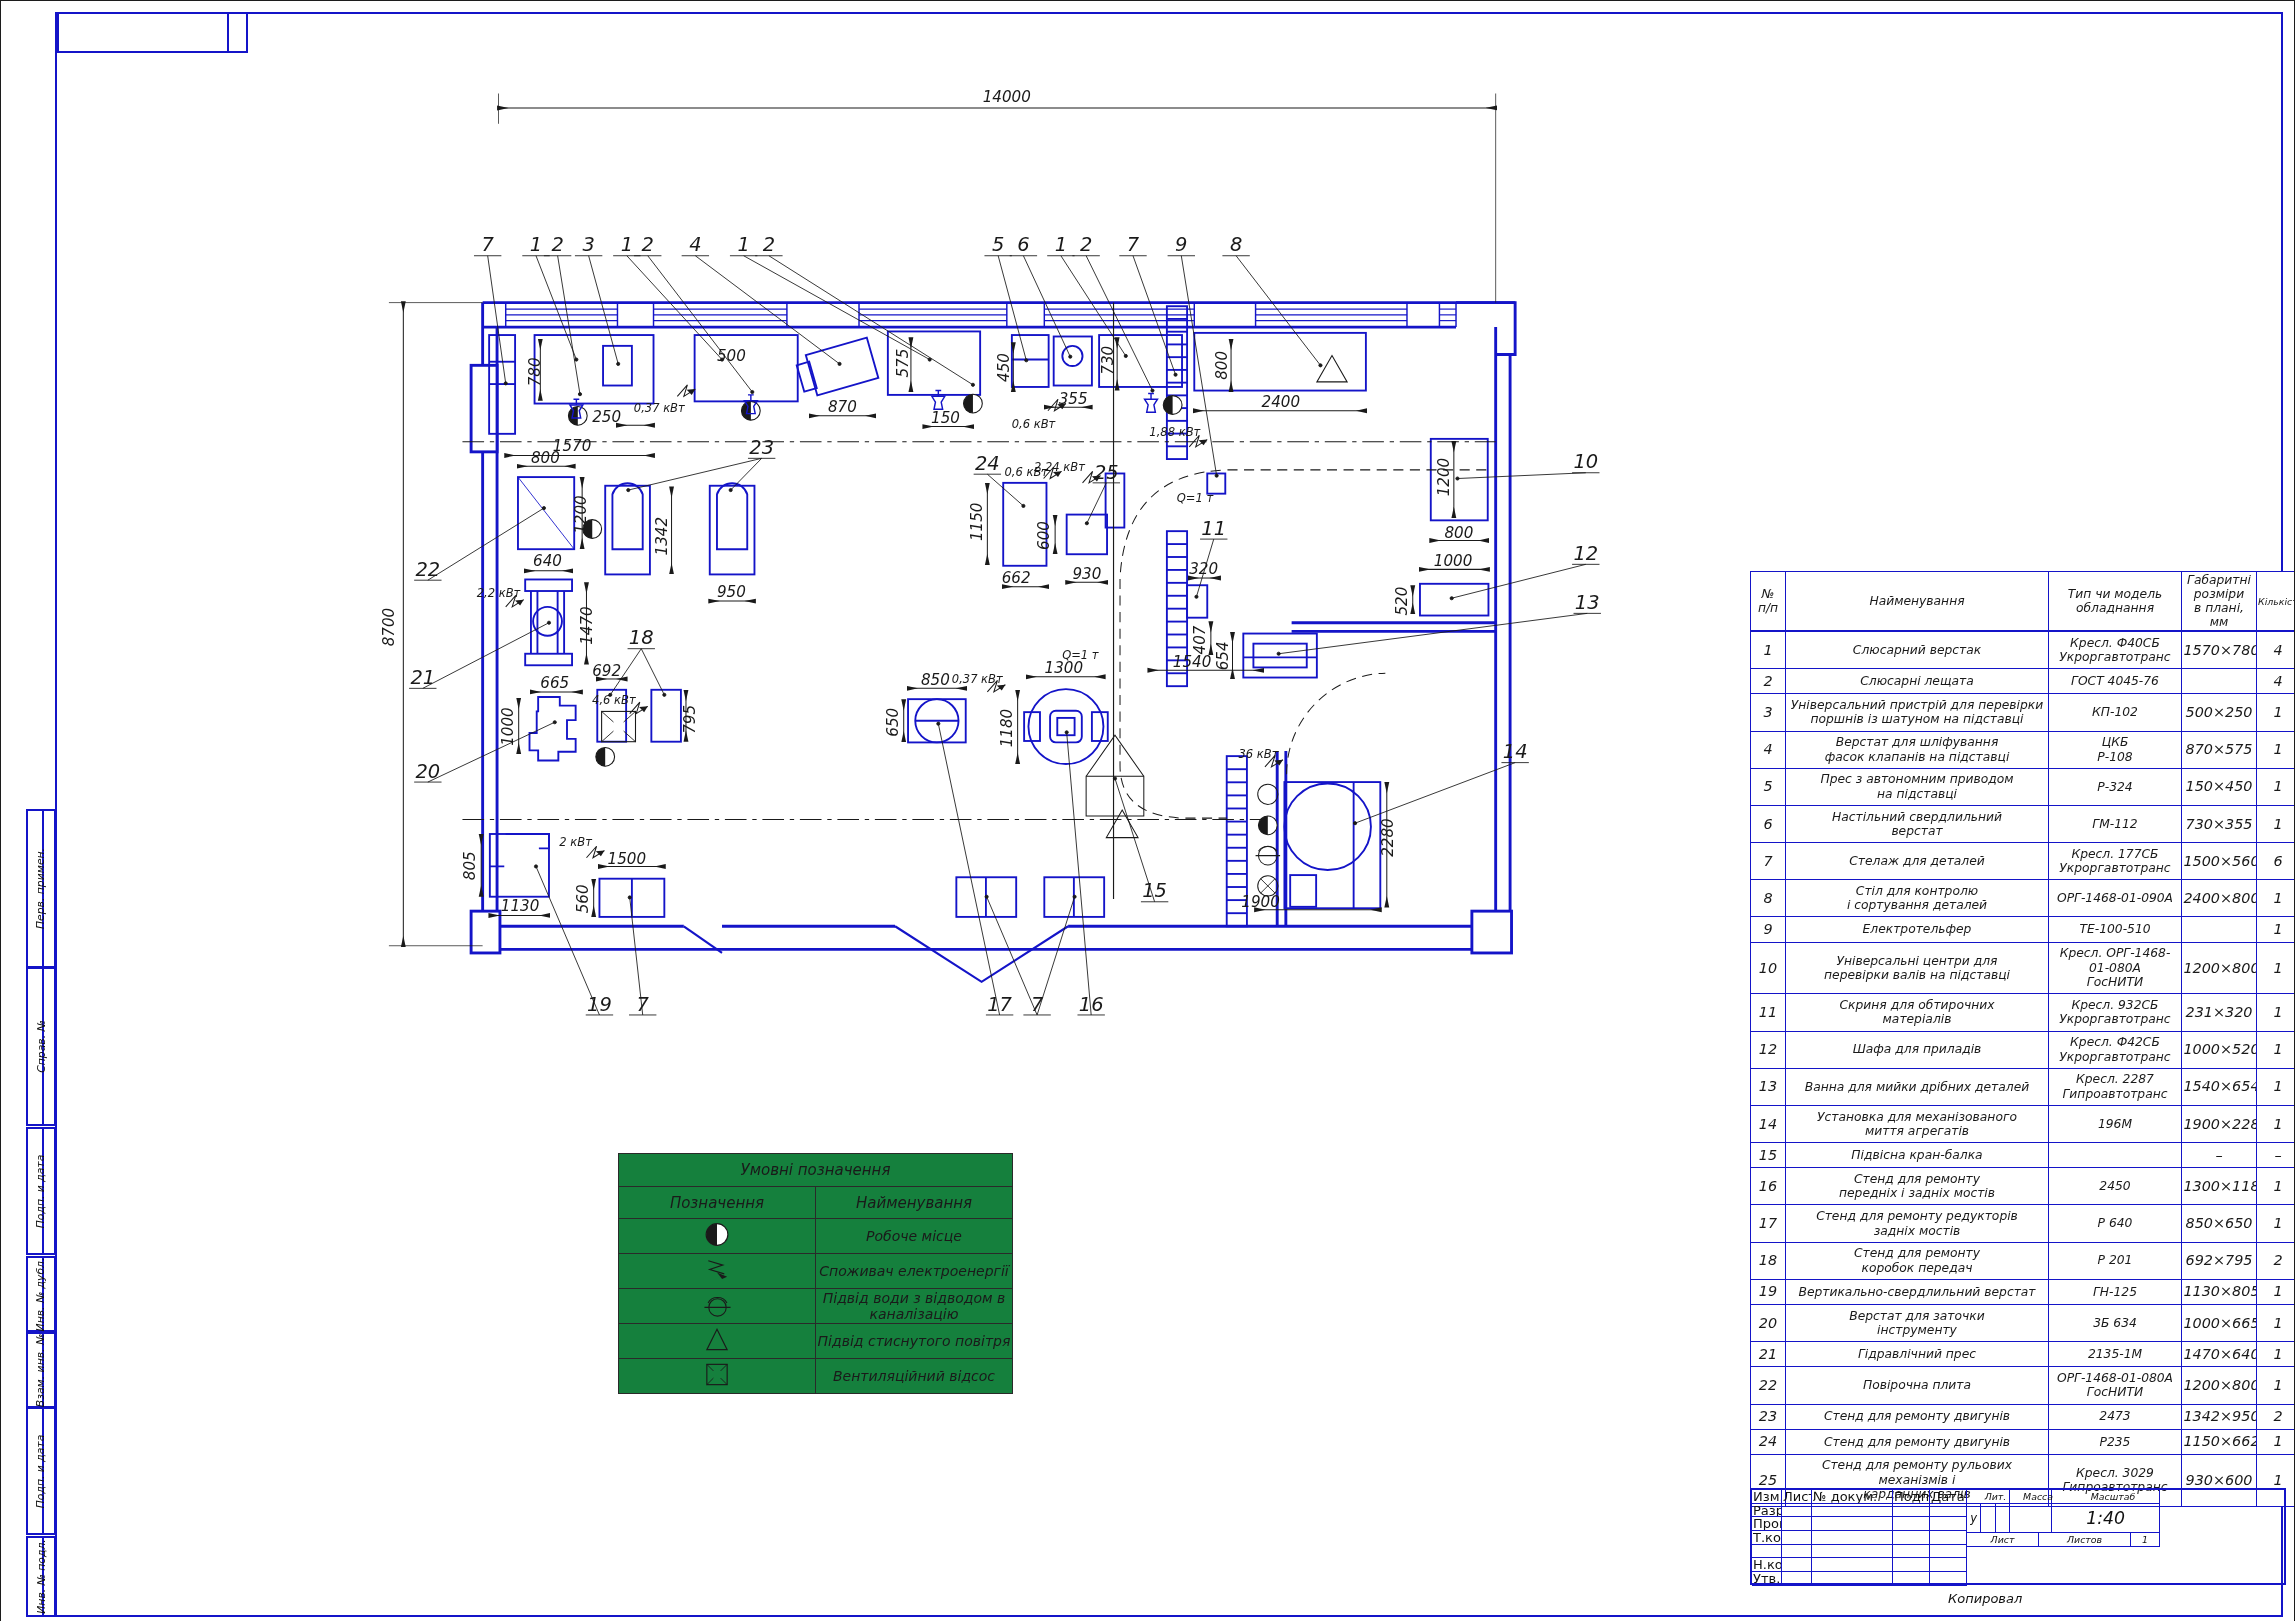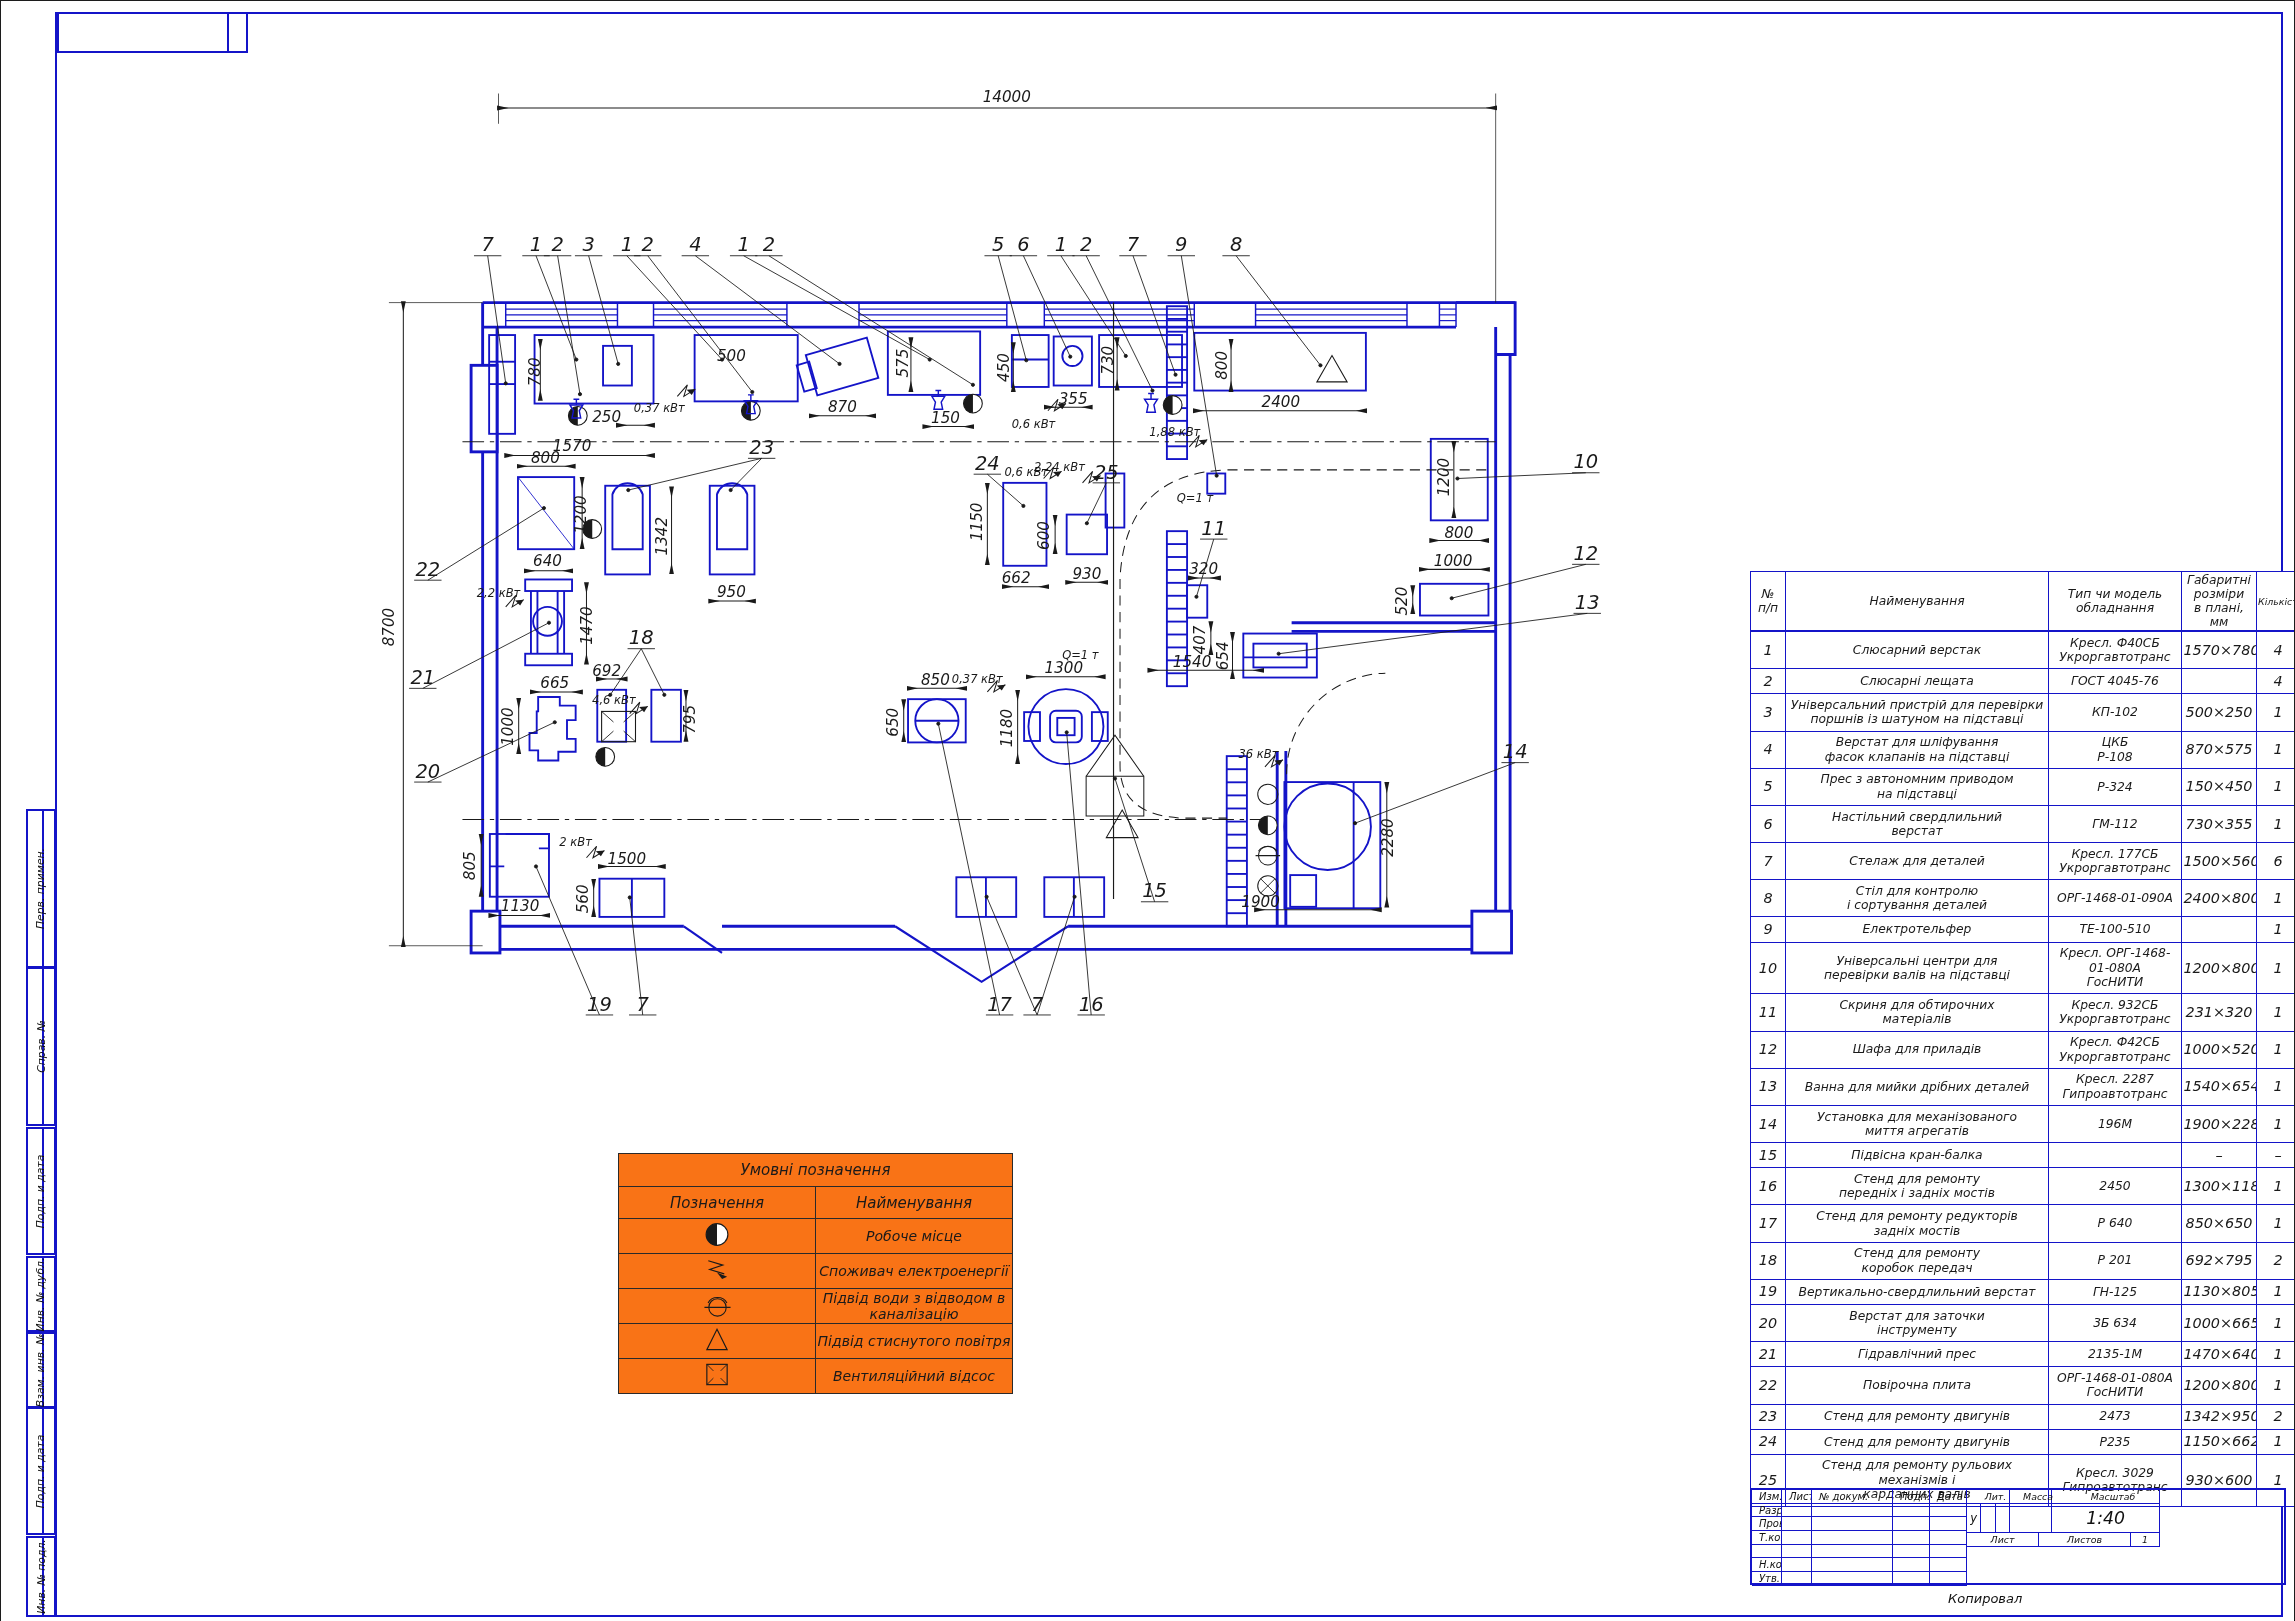--- a/index.html
+++ b/index.html
@@ -17,34 +17,34 @@
   .eqtab{position:absolute;left:1749px;top:570px;width:536px;background:#fff;}
   .eqtab table{width:100%;table-layout:fixed;}
   .eqtab th,.eqtab td{border:1.4px solid #1414c8;color:#1a1a1a;font-style:italic;
       text-align:center;vertical-align:middle;white-space:pre-line;overflow:hidden;}
   .eqtab thead th{font-size:12.3px;font-weight:normal;height:45px;border-bottom:2.9px solid #1414c8;}
   .eqtab td{font-size:12.3px;line-height:1.18;padding:3.6px 1.4px;}
   .eqtab .c0{width:32px;} .eqtab .c1{width:260px;} .eqtab .c2{width:130px;}
   .eqtab .c3{width:72px;} .eqtab .c4{width:40px;font-size:9.4px;}
   .eqtab td.num{font-size:14.4px;}
   
-  .legend{position:absolute;left:617px;top:1152px;width:395px;background:#f97316;}
+  .legend{position:absolute;left:617px;top:1152px;width:395px;background:#15803d;}
   .legend table{width:100%;table-layout:fixed;}
   .legend th,.legend td{border:1.4px solid #2a2a2a;color:#1a1a1a;font-style:italic;font-weight:normal;
       text-align:center;vertical-align:middle;}
   .legend .t{font-size:15px;height:30px;}
   .legend .h{font-size:15px;height:29px;}
   .legend td{height:31px;font-size:14px;}
   .legend .sc{width:110px;}
   
   .tblock{position:absolute;left:1749px;top:1487px;width:536px;height:97px;border:2.9px solid #1414c8;box-sizing:border-box;
       display:grid;grid-template-columns:215px 193px 1fr;}
   .tb-left{display:grid;grid-template-columns:30px 30px 81px 37px 37px;grid-auto-rows:13.7px;}
-  .tb-left div{border-right:1.4px solid #1414c8;border-bottom:1.4px solid #1414c8;font-size:10px;font-style:italic;
-      color:#111;display:flex;align-items:center;padding-left:7px;overflow:hidden;}
+  .tb-left div{border-right:1.4px solid #1414c8;border-bottom:1.4px solid #1414c8;font-size:13px;
+      color:#111;display:flex;align-items:center;padding-left:1px;overflow:hidden;}
   .tb-mid{border-left:2.2px solid #1414c8;border-right:2.2px solid #1414c8;display:flex;align-items:center;justify-content:center;
       font-size:13.7px;font-style:italic;color:#111;text-align:center;padding:2.9px;line-height:1.25;}
   .tb-right{position:relative;font-style:italic;color:#111;}
   .tb-right .r1{position:absolute;top:0;left:0;width:100%;height:14.4px;display:grid;grid-template-columns:43px 42px 1fr;}
   .tb-right .r1 div{border-right:1.4px solid #1414c8;border-bottom:1.4px solid #1414c8;font-size:9.4px;display:flex;align-items:center;justify-content:center;padding-left:15px;}
   .tb-right .r2{position:absolute;top:14.4px;left:0;width:100%;height:29px;display:grid;grid-template-columns:14.4px 14.4px 14.4px 42px 1fr;}
   .tb-right .r2 div{border-right:1.4px solid #1414c8;border-bottom:1.4px solid #1414c8;font-size:11.5px;display:flex;align-items:center;justify-content:center;}
   .tb-right .r2 .sc{font-size:17.3px;}
   .tb-right .r3{position:absolute;top:43px;left:0;width:100%;height:14.4px;display:grid;grid-template-columns:72px 1fr 29px;}
   .tb-right .r3 div{border-right:1.4px solid #1414c8;border-bottom:1.4px solid #1414c8;font-size:9.4px;display:flex;align-items:center;justify-content:center;}

